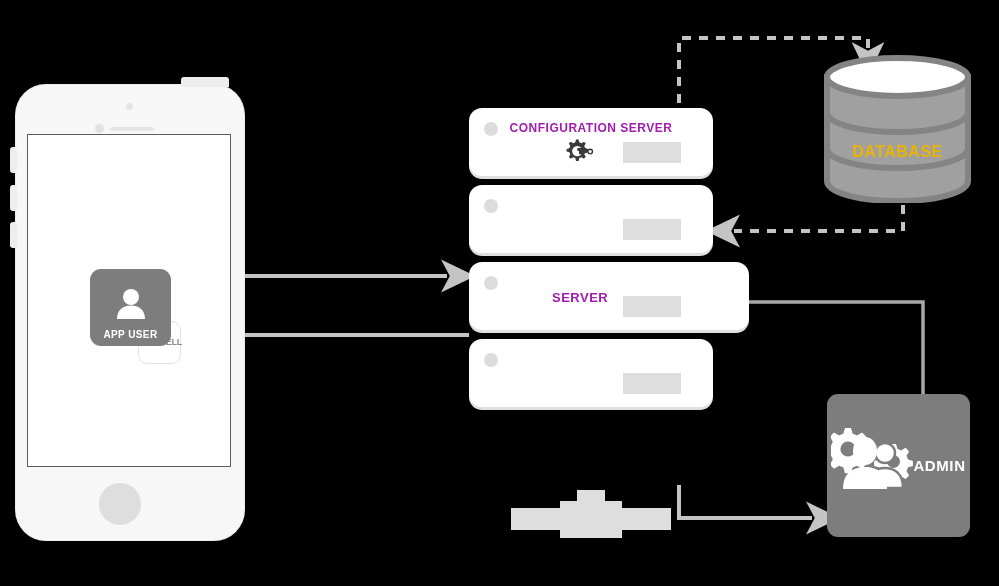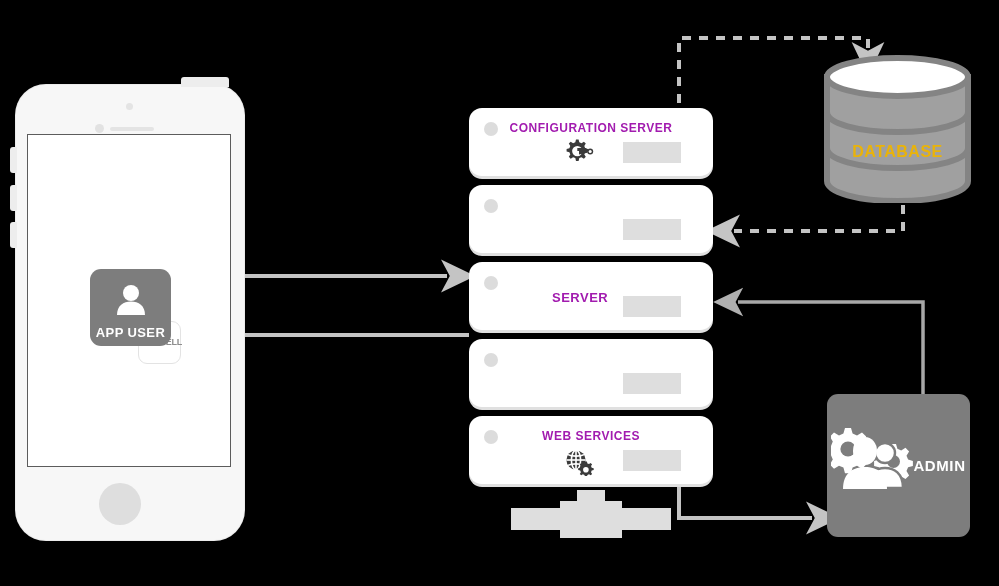--- a/index.html
+++ b/index.html
@@ -138,21 +138,21 @@
     display: flex;
     flex-direction: column;
     align-items: center;
     justify-content: flex-end;
     padding-bottom: 6px;
     box-sizing: border-box;
   }
   .app-user .glyph { margin-bottom: 3px; }
   .node-label {
     color: #ffffff;
-    font-size: 13px;
+    font-size: 10px;
     font-weight: bold;
     letter-spacing: 0.4px;
     white-space: nowrap;
   }
 
   
   .rack {
     position: absolute;
     left: 469px;
     top: 108px;
@@ -380,53 +380,32 @@
       </div>
       <div class="slot-bar"></div>
     </div>
 
     <div class="rack-slot" style="top:77px;">
       <div class="slot-led"></div>
       <div class="slot-title"></div>
       <div class="slot-bar"></div>
     </div>
 
-    <div class="rack-slot" style="top:154px;">
+    <div class="rack-slot" style="top:154px;padding-left:36px;">
       <div class="slot-led"></div>
       <div class="slot-title slot-title-mid">SERVER</div>
       <div class="slot-bar"></div>
     </div>
 
     <div class="rack-slot" style="top:231px;">
       <div class="slot-led"></div>
       <div class="slot-title"></div>
       <div class="slot-bar"></div>
     </div>
 
-    <div class="rack-slot" style="top:308px;">
-      <div class="slot-led"></div>
-      <div class="slot-title">WEB SERVICES</div>
-      <div class="slot-icon">
-        <svg width="32" height="30" viewBox="0 0 32 30" xmlns="http://www.w3.org/2000/svg">
-          <g fill="none" stroke="#3b3b3b" stroke-width="1.6">
-            <circle cx="13" cy="14" r="9.6" fill="#3b3b3b" stroke="none"></circle>
-            <ellipse cx="13" cy="14" rx="4.6" ry="9.6" stroke="#ffffff"></ellipse>
-            <line x1="13" y1="4.4" x2="13" y2="23.6" stroke="#ffffff"></line>
-            <line x1="3.4" y1="14" x2="22.6" y2="14" stroke="#ffffff"></line>
-            <path d="M5.0 8.6 C8.5 10.6 17.5 10.6 21.0 8.6" stroke="#ffffff"></path>
-            <path d="M5.0 19.4 C8.5 17.4 17.5 17.4 21.0 19.4" stroke="#ffffff"></path>
-          </g>
-          <g fill="#3b3b3b">
-            <path d="M22.0 15.4 l1.9 0 0.5 2.0 1.6 0.7 1.7-1.1 1.4 1.4 -1.1 1.7 0.7 1.6 2.0 0.5 0 1.9 -2.0 0.5 -0.7 1.6 1.1 1.7 -1.4 1.4 -1.7-1.1 -1.6 0.7 -0.5 2.0 -1.9 0 -0.5-2.0 -1.6-0.7 -1.7 1.1 -1.4-1.4 1.1-1.7 -0.7-1.6 -2.0-0.5 0-1.9 2.0-0.5 0.7-1.6 -1.1-1.7 1.4-1.4 1.7 1.1 1.6-0.7z"></path>
-          </g>
-          <circle cx="22.9" cy="23.7" r="2.8" fill="#ffffff"></circle>
-        </svg>
-      </div>
-      <div class="slot-bar"></div>
-    </div>
   </div>
 
   <div class="rack-base">
     <div class="base-top"></div>
     <div class="base-mid"></div>
     <div class="base-wide"></div>
     <div class="base-foot"></div>
   </div>
 
   <div class="db">

